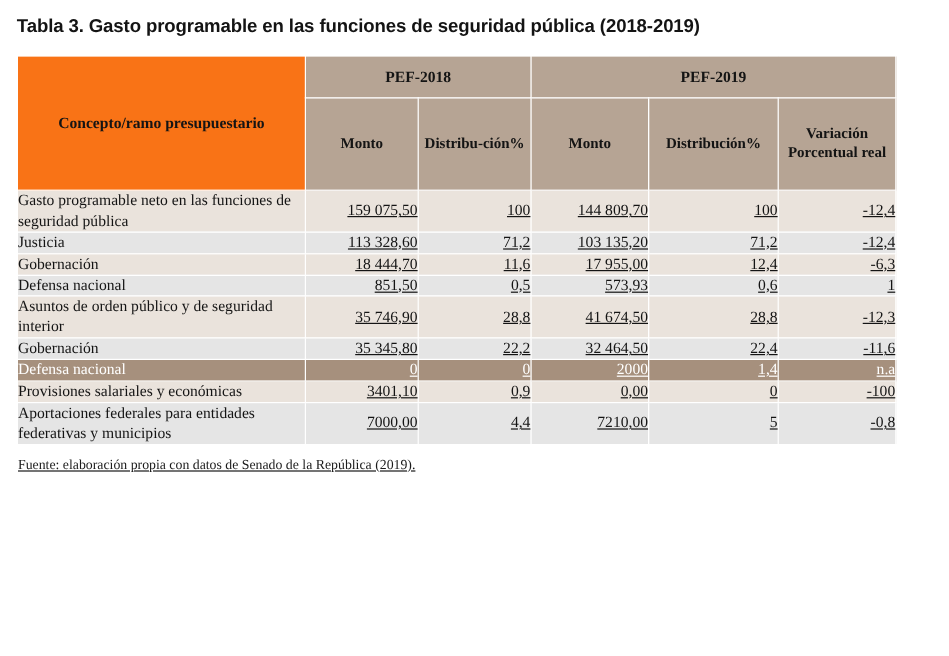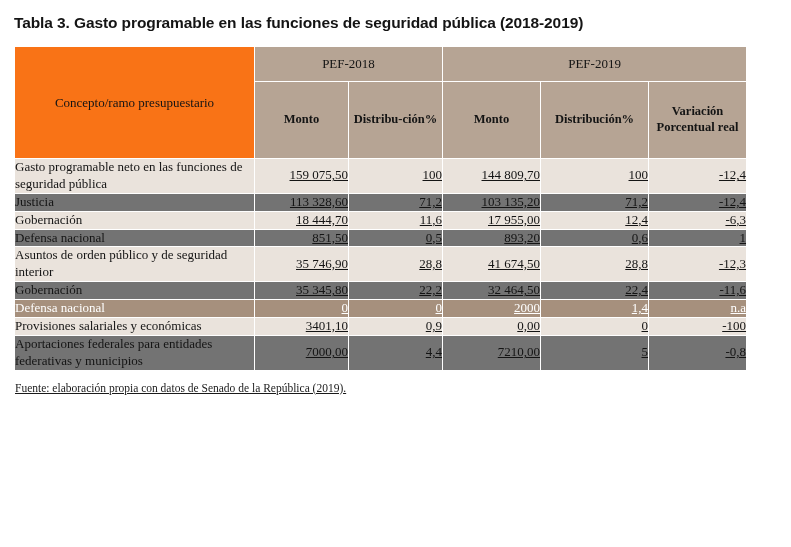--- a/index.html
+++ b/index.html
@@ -37,21 +37,21 @@
   }
   table.data td, table.data th {
     border: 1px solid #ffffff;
     padding: 0;
     vertical-align: middle;
   }
   
   .hdr-top {
     background: #b6a494;
     color: #141414;
-    font-weight: normal;
+    font-weight: bold;
     font-size: 13px;
     text-align: center;
     height: 34px;
     font-family: "Liberation Serif", serif;
   }
   .hdr-top.empty {
     background: #f97316;
   }
   .hdr-sub {
     background: #b6a494;
@@ -66,21 +66,21 @@
   }
   
   tbody td {
     font-family: "Liberation Serif", serif;
     font-size: 13px;
     color: #141414;
     padding: 6px 9px;
     line-height: 1.3;
   }
   tr.light td { background: #eae3dc; }
-  tr.dark  td { background: #737373; margin-left: 32px; }
+  tr.dark  td { background: #e5e5e5; margin-left: 32px; }
   tr.accent td { background: #a6907d; color: #ffffff; }
   td.concept { text-align: left; }
   td.num { text-align: right; text-decoration: underline; }
   .src {
     margin-top: 11px;
     margin-left: 3px;
     font-size: 11.5px;
     font-family: "Liberation Serif", serif;
     color: #1a1a1a;
     text-decoration: underline;
@@ -140,21 +140,21 @@
           <td class="num">18 444,70</td>
           <td class="num">11,6</td>
           <td class="num">17 955,00</td>
           <td class="num">12,4</td>
           <td class="num">-6,3</td>
         </tr>
         <tr class="dark">
           <td class="concept">Defensa nacional</td>
           <td class="num">851,50</td>
           <td class="num">0,5</td>
-          <td class="num">893,20</td>
+          <td class="num">573,93</td>
           <td class="num">0,6</td>
           <td class="num">1</td>
         </tr>
         <tr class="light">
           <td class="concept">Asuntos de orden público y de seguridad interior</td>
           <td class="num">35 746,90</td>
           <td class="num">28,8</td>
           <td class="num">41 674,50</td>
           <td class="num">28,8</td>
           <td class="num">-12,3</td>

